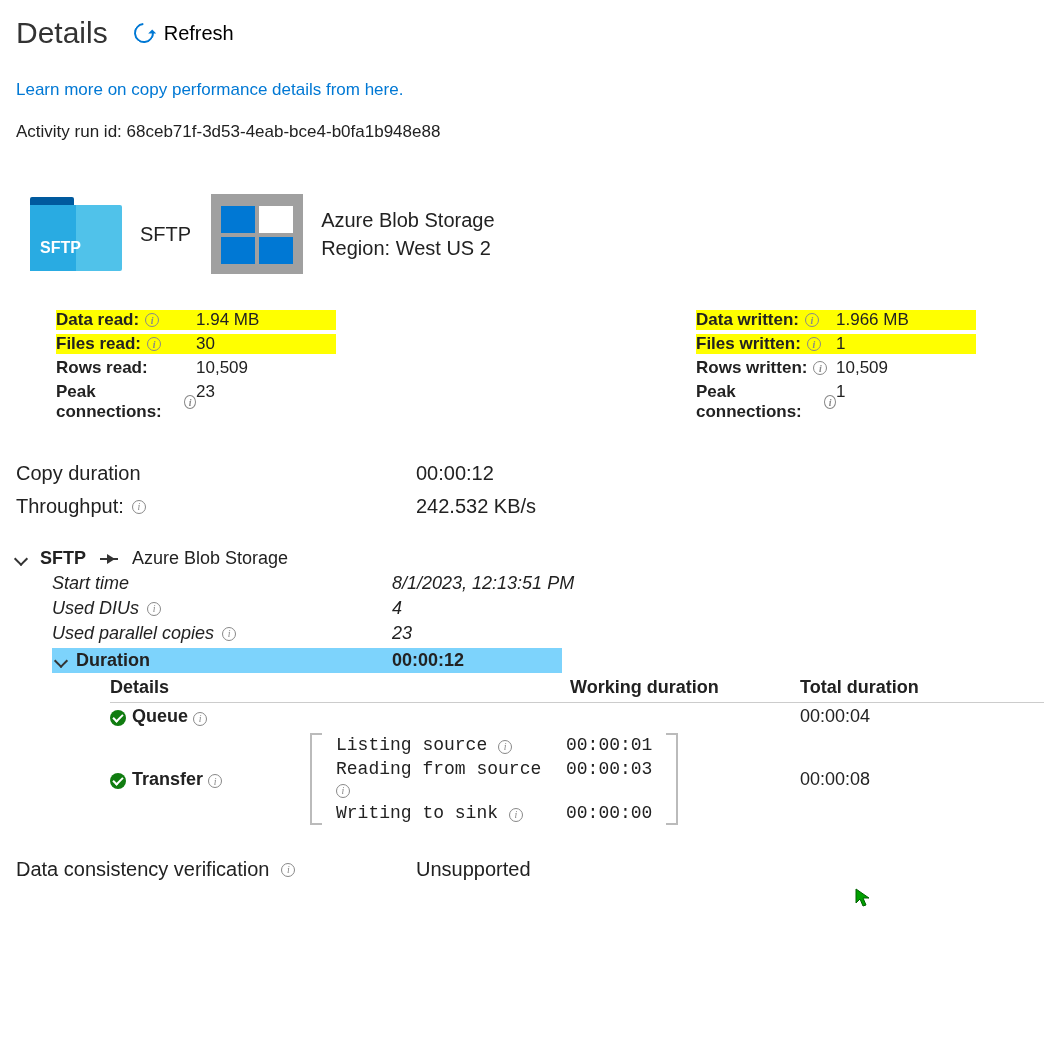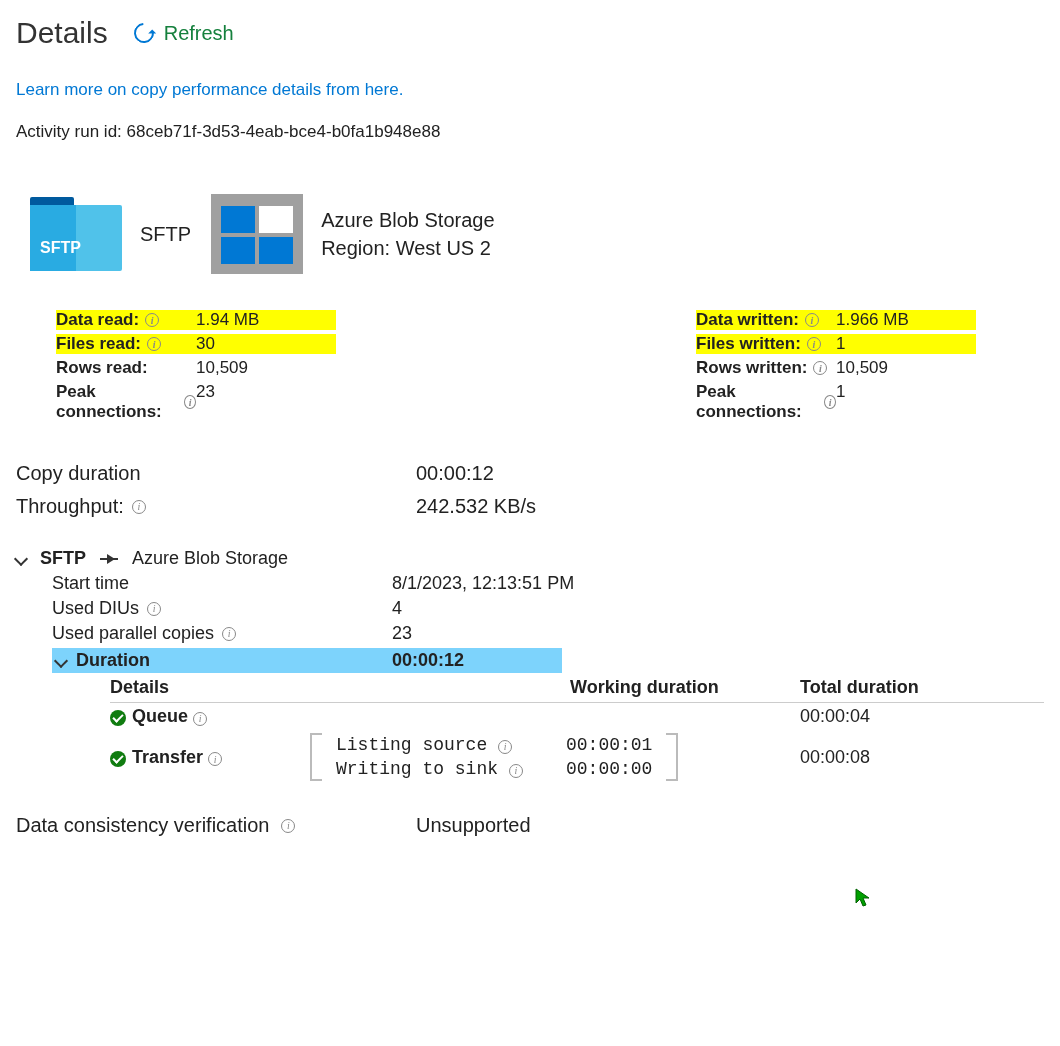--- a/index.html
+++ b/index.html
@@ -7,21 +7,21 @@
     margin: 0;
     padding: 16px;
     font-family: "Segoe UI", Arial, sans-serif;
     font-size: 15px;
     color: #222;
     background: #fff;
     width: 1060px;
   }
   .topbar { display: flex; align-items: center; gap: 26px; margin-bottom: 30px; }
   .page-title { font-size: 30px; font-weight: 400; color: #333; }
-  .refresh { display: flex; align-items: center; gap: 10px; cursor: pointer; font-size: 20px; color: #15803d; }
+  .refresh { display: flex; align-items: center; gap: 10px; cursor: pointer; font-size: 20px; color: #000000; }
   .refresh-icon { width: 20px; height: 20px; border: 2px solid #0078d4; border-radius: 50%; border-top-color: transparent; transform: rotate(40deg); position: relative; }
   .refresh-icon::after { content: ""; position: absolute; top: -4px; left: 8px; border: 4px solid transparent; border-bottom-color: #0078d4; transform: rotate(-40deg); }
   .link { color: #0078d4; text-decoration: none; font-size: 17px; }
   .runid-line { margin-top: 22px; font-size: 17px; }
   .runid-line .lbl { font-weight: 400; }
   .diagram { display: flex; align-items: center; gap: 20px; margin: 52px 0 36px 14px; }
   .src-blk, .dst-blk { display: flex; align-items: center; gap: 18px; }
   .sftp-icon { width: 92px; height: 74px; position: relative; }
   .sftp-tab { position: absolute; top: 0; left: 0; width: 44px; height: 10px; background: #005a9e; border-radius: 2px 2px 0 0; }
   .sftp-body { position: absolute; top: 8px; left: 0; width: 92px; height: 66px; background: #50c2ea; border-radius: 0 2px 2px 2px; }
@@ -45,21 +45,21 @@
   .info-icon::before { content: "i"; font-style: italic; font-family: Georgia, serif; }
   .perf-block { font-size: 20px; margin-bottom: 30px; }
   .perf-row { display: flex; gap: 0; margin-bottom: 10px; }
   .perf-row .plbl { width: 400px; display:flex; align-items:center; gap:8px; }
   .crumb { display: flex; align-items: center; gap: 10px; font-size: 18px; font-weight: 600; cursor: pointer; }
   .crumb .sink { font-weight: 400; }
   .chev { display:inline-block; width:10px; height:10px; border-left:2px solid #333; border-bottom:2px solid #333; transform: rotate(-45deg); margin-right:4px;}
   .arrow-sm { display:inline-block; width:18px; height:2px; background:#333; position:relative; margin:0 4px;}
   .arrow-sm::after { content:""; position:absolute; right:-2px; top:-4px; border:5px solid transparent; border-left:8px solid #333;}
   .detail-block { margin-left: 36px; font-size: 18px; }
-  .detail-row { display:flex; margin: 4px 0; }
+  .detail-row { display:flex; margin: 4px 0; font-style: italic; }
   .detail-row .dlbl { width: 340px; display:flex; align-items:center; gap:8px; }
   .dur-row { background:#7dd3fc; display:flex; align-items:center; padding:2px 0 2px 4px; width:510px; font-weight:600; }
   .dur-row .dlbl-inner { width:336px; display:flex; align-items:center; gap:6px;}
   .table-block { margin-left: 58px; }
   .tbl-hdr, .tbl-row { display:grid; grid-template-columns: 200px 260px 230px 200px; align-items:center; }
   .tbl-hdr { font-weight:600; border-bottom:1px solid #ccc; padding:4px 0; }
   .tbl-row { padding: 3px 0; }
   .ok-icon { display:inline-flex; width:16px; height:16px; background:#107c10; border-radius:50%; align-items:center; justify-content:center; margin-right:6px;}
   .ok-icon::before { content:""; width:4px; height:8px; border-right:2px solid #fff; border-bottom:2px solid #fff; transform:rotate(45deg); margin-bottom:2px;}
   .bracket-wrap { display:flex; align-items:stretch; }
@@ -231,20 +231,24 @@
     <div class="tbl-row" style="align-items:center;">
       <div><span class="ok-icon"></span><b>Transfer</b> <span class="info-icon"></span></div>
       <div class="bracket-wrap" style="grid-column: span 2;">
         <div class="bracket"></div>
         <div class="sub-rows">
           <div class="sub-row">
               <span><span>Listing source</span> <span class="info-icon"></span></span>
               <span>00:00:01</span>
             </div>
           <div class="sub-row">
+              <span><span>Reading from source</span> <span class="info-icon"></span></span>
+              <span>00:00:03</span>
+            </div>
+          <div class="sub-row">
               <span><span>Writing to sink</span> <span class="info-icon"></span></span>
               <span>00:00:00</span>
             </div>
         </div>
         <div class="bracket-r"></div>
       </div>
       <div>00:00:08</div>
     </div>
   </div>
 </div>

